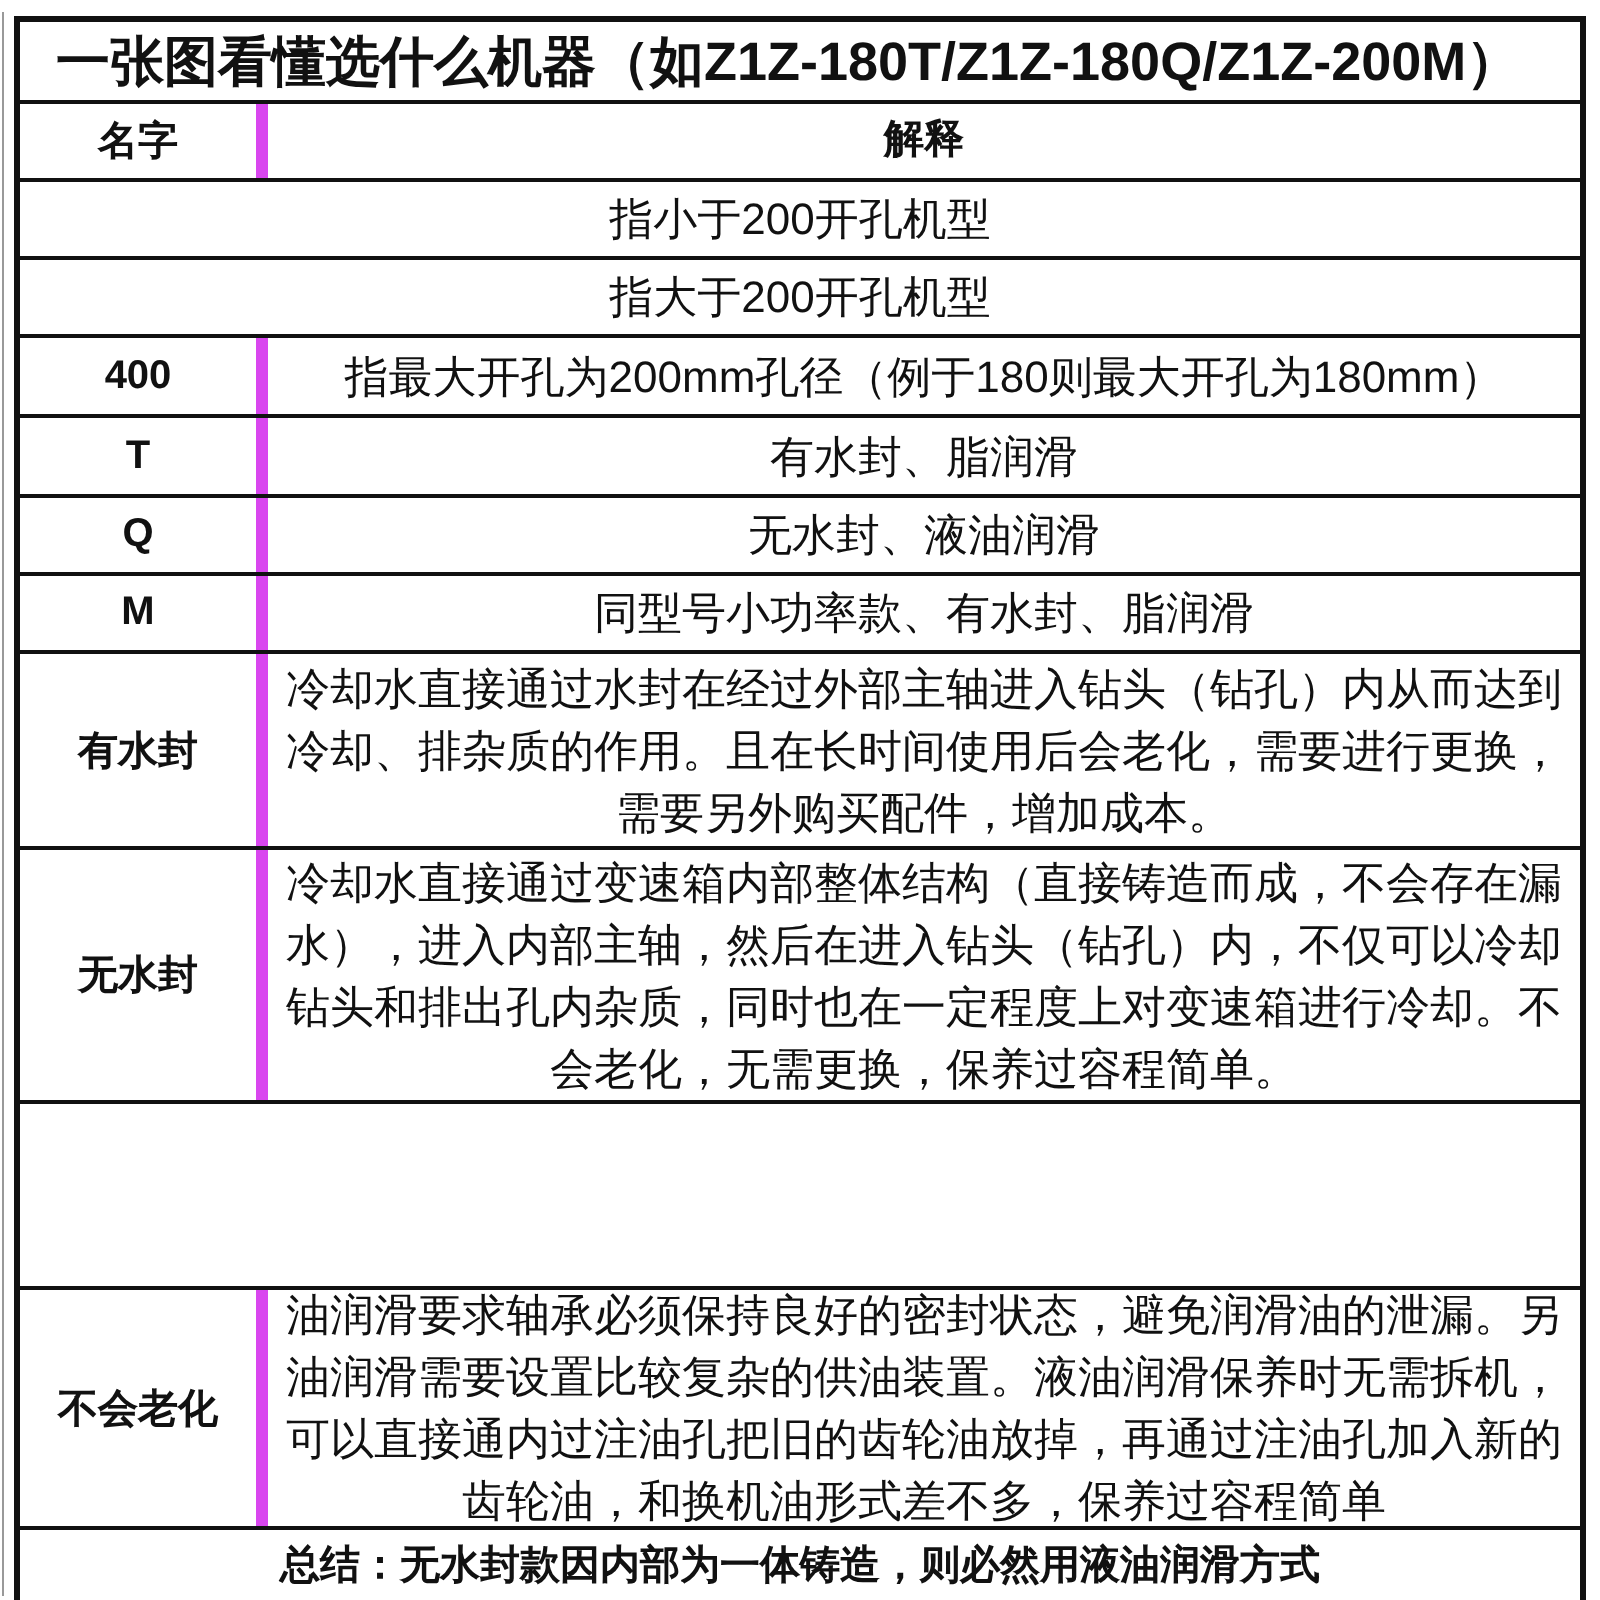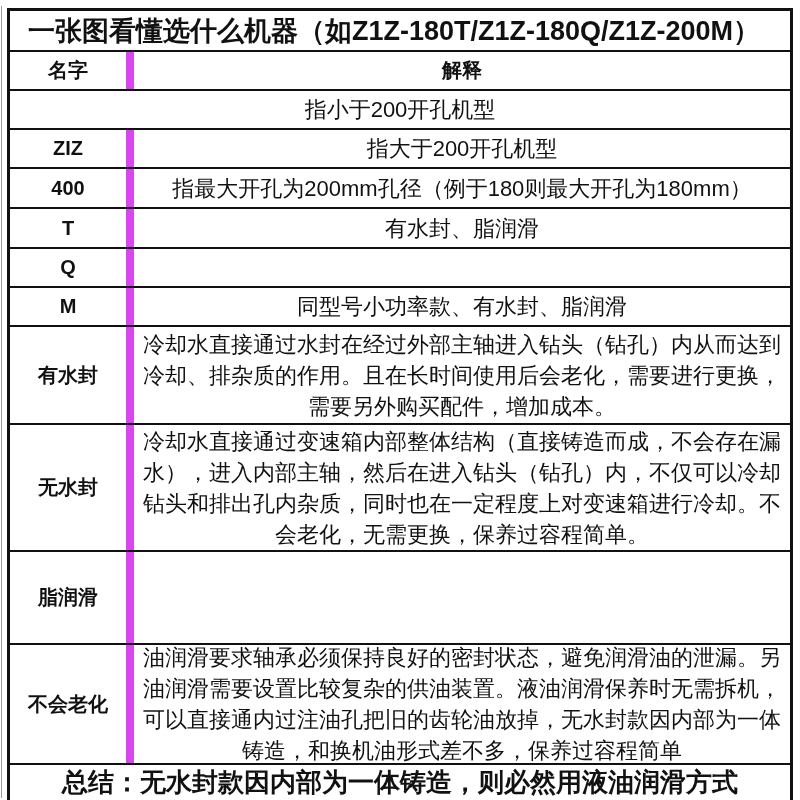--- a/index.html
+++ b/index.html
@@ -40,41 +40,41 @@
   .title-cell {
     flex: 1;
     display: flex; align-items: center;
     padding-left: 18px;
     font-size: 27px; font-weight: bold;
     letter-spacing: 0px;
     white-space: nowrap;
   }
   .c1 {
     width: 124px;
-    border-right: 8px solid #d946ef;
+    border-right: 6px solid #d946ef;
     box-sizing: border-box;
     display: flex; align-items: center; justify-content: center;
     font-weight: bold; font-size: 20px;
     text-align: center;
     flex-shrink: 0;
   }
   .c2 {
     flex: 1;
     display: flex; align-items: center; justify-content: center;
     font-size: 22px;
     text-align: center;
     padding: 2px 0;
     box-sizing: border-box;
     line-height: 31px;
   }
   .c2.head { font-weight: bold; font-size: 20px; }
   .footer-cell {
     flex: 1;
     display: flex; align-items: center; justify-content: center;
-    font-size: 26px; font-weight: bold;
+    font-size: 20px; font-weight: bold;
     text-align: center;
   }
 </style>
 </head>
 <body>
 
 <div class="edge-artifact"></div>
 
 <div class="table">
 
@@ -85,59 +85,58 @@
   <div class="row h-s1">
     <div class="c1">名字</div>
     <div class="c2 head">解释</div>
   </div>
 
   <div class="row h-s1">
     <div class="c2">指小于200开孔机型</div>
   </div>
 
   <div class="row h-s1">
-    <div class="c1">ZIZ</div>
     <div class="c2">指大于200开孔机型</div>
   </div>
 
   <div class="row h-s2">
     <div class="c1">400</div>
     <div class="c2">指最大开孔为200mm孔径（例于180则最大开孔为180mm）</div>
   </div>
 
   <div class="row h-s2">
     <div class="c1">T</div>
     <div class="c2">有水封、脂润滑</div>
   </div>
 
   <div class="row h-s1">
     <div class="c1">Q</div>
+    <div class="c2">无水封、液油润滑</div>
   </div>
 
   <div class="row h-s1">
     <div class="c1">M</div>
     <div class="c2">同型号小功率款、有水封、脂润滑</div>
   </div>
 
   <div class="row h-a">
     <div class="c1">有水封</div>
     <div class="c2">冷却水直接通过水封在经过外部主轴进入钻头（钻孔）内从而达到冷却、排杂质的作用。且在长时间使用后会老化，需要进行更换，需要另外购买配件，增加成本。</div>
   </div>
 
   <div class="row h-b">
     <div class="c1">无水封</div>
     <div class="c2">冷却水直接通过变速箱内部整体结构（直接铸造而成，不会存在漏水），进入内部主轴，然后在进入钻头（钻孔）内，不仅可以冷却钻头和排出孔内杂质，同时也在一定程度上对变速箱进行冷却。不会老化，无需更换，保养过容程简单。</div>
   </div>
 
   <div class="row h-c">
-    <div class="c1">脂润滑</div>
   </div>
 
   <div class="row h-d">
     <div class="c1">不会老化</div>
-    <div class="c2">油润滑要求轴承必须保持良好的密封状态，避免润滑油的泄漏。另油润滑需要设置比较复杂的供油装置。液油润滑保养时无需拆机，可以直接通内过注油孔把旧的齿轮油放掉，无水封款因内部为一体铸造，和换机油形式差不多，保养过容程简单</div>
+    <div class="c2">油润滑要求轴承必须保持良好的密封状态，避免润滑油的泄漏。另油润滑需要设置比较复杂的供油装置。液油润滑保养时无需拆机，可以直接通内过注油孔把旧的齿轮油放掉，再通过注油孔加入新的齿轮油，和换机油形式差不多，保养过容程简单</div>
   </div>
 
   <div class="row h-f">
     <div class="footer-cell">总结：无水封款因内部为一体铸造，则必然用液油润滑方式</div>
   </div>
 
 </div>
 
 </body></html>

